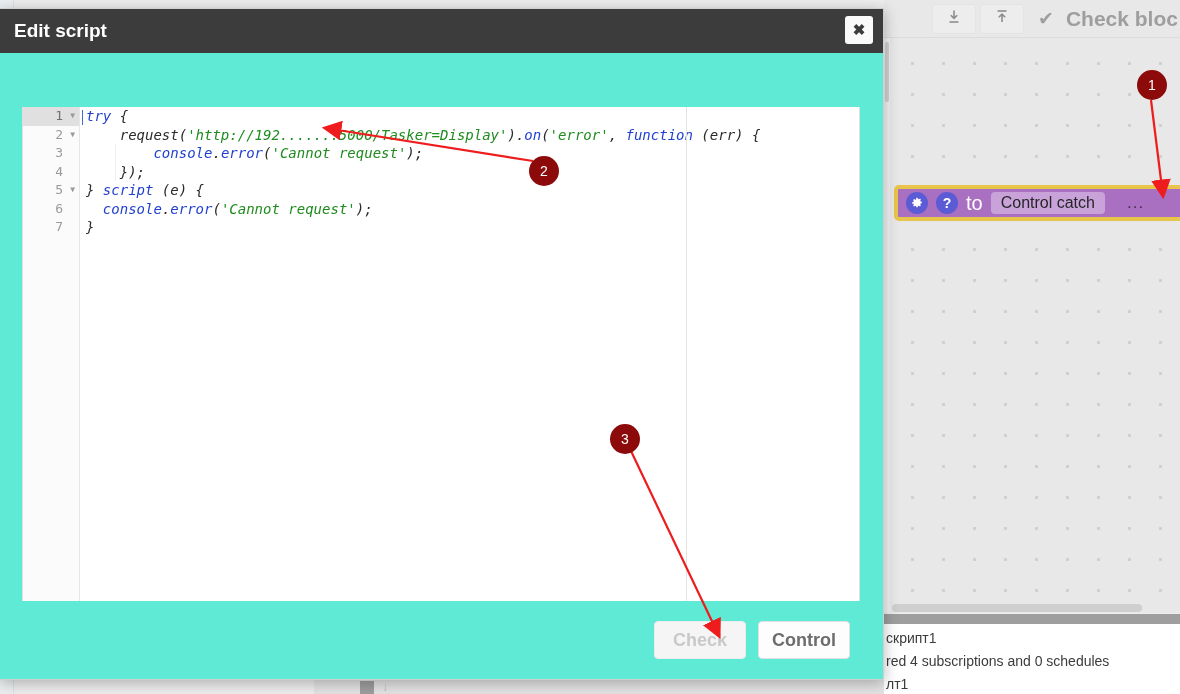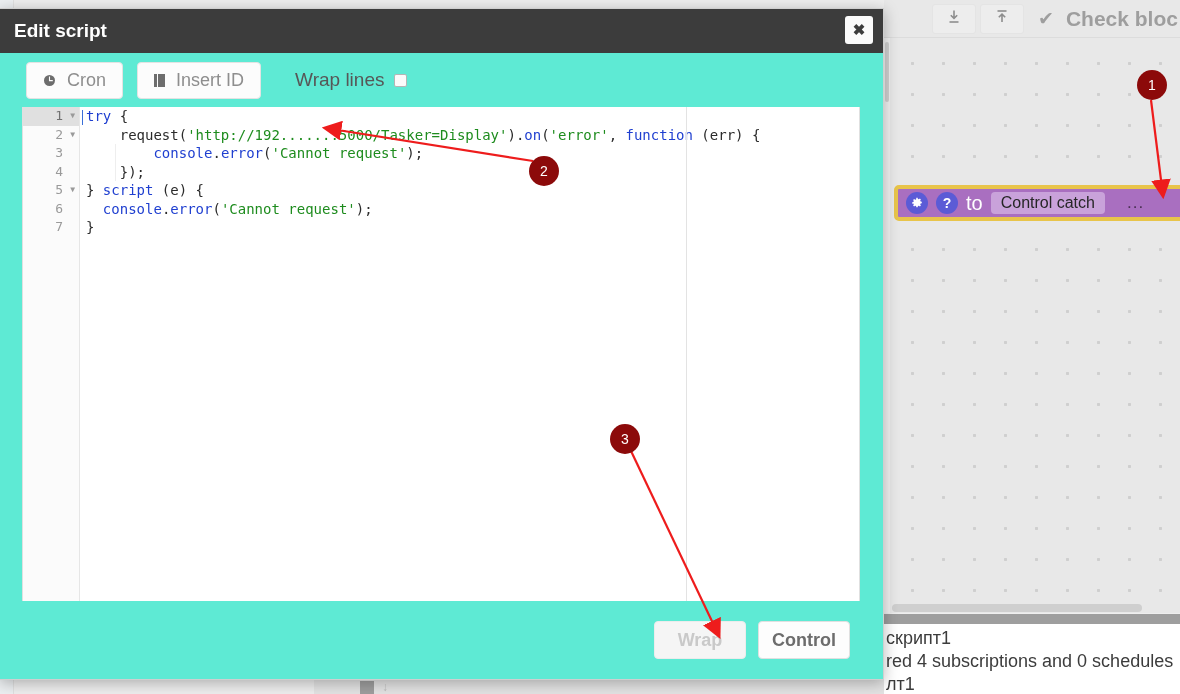--- a/index.html
+++ b/index.html
@@ -119,21 +119,21 @@
   .ws-divider {
     position: absolute; left: 884px; top: 614px; width: 296px; height: 10px;
     background: #9e9e9e;
   }
 
   .log-area {
     position: absolute; left: 884px; top: 624px; width: 296px; height: 70px;
     background: #ffffff; padding: 3px 0 0 0; overflow: hidden;
   }
   .log-line {
-    font-size: 18px; color: #3c3c3c; white-space: nowrap; line-height: 23px;
+    font-size: 14px; color: #3c3c3c; white-space: nowrap; line-height: 23px;
     padding-left: 2px;
   }
 
   
   .modal {
     position: absolute; left: 0; top: 8px; width: 884px; height: 672px;
     background: #5eead4;
     box-shadow: 0 3px 14px rgba(0,0,0,0.28);
     border: 1px solid #cfcfcf;
     border-left: none;
@@ -183,20 +183,21 @@
     padding-right: 4px; color: #9a9a9a; font-size: 13px;
     display: flex; align-items: center; justify-content: flex-end; gap: 4px;
   }
   .ed-gutter-line.active { background: #e0e0e0; color: #707070; }
   .fold { color: #9a9a9a; font-size: 8px; width: 8px; display: inline-block; }
   .fold.none { visibility: hidden; }
 
   .ed-code {
     position: absolute; left: 57px; top: 0; right: 0; height: 494px;
     padding-left: 6px;
+    font-style: italic;
   }
   .code-line { height: 18.5px; line-height: 18.5px; white-space: pre; }
   .ed-caret {
     position: absolute; left: 59px; top: 3px; width: 1px; height: 15px; background: #3a6fd8;
   }
   .ed-ruler {
     position: absolute; left: 663px; top: 0; width: 1px; height: 494px; background: #e3e3e3;
   }
   .ed-indent {
     position: absolute; left: 92px; top: 37px; width: 1px; height: 37px; background: #eeeeee;
@@ -304,44 +305,20 @@
     </div>
   </div>
 
   <div class="modal">
 
     <div class="modal-header">
       <div class="modal-title">Edit script</div>
       <div class="modal-close">✖</div>
     </div>
 
-    <div class="modal-toolbar">
-      <div class="tool-btn">
-        <span class="ic">
-          <svg width="13" height="13" viewBox="0 0 13 13" fill="currentColor">
-            <circle cx="6.5" cy="6.5" r="5.5"></circle>
-            <path d="M6.5 2.6v4h3.3" stroke="#fcfcfc" stroke-width="1.1" fill="none"></path>
-          </svg>
-        </span>
-        <span>Cron</span>
-      </div>
-      <div class="tool-btn">
-        <span class="ic">
-          <svg width="11" height="13" viewBox="0 0 11 13" fill="currentColor">
-            <rect x="0" y="0" width="3" height="13"></rect>
-            <rect x="4" y="0" width="7" height="13"></rect>
-          </svg>
-        </span>
-        <span>Insert ID</span>
-      </div>
-      <div class="wrap-lines">
-        <span>Wrap lines</span>
-        <span class="wrap-box"></span>
-      </div>
-    </div>
 
     <div class="editor">
       <div class="ed-gutter" id="gutter">
           <div class="ed-gutter-line active">
             <span>1</span>
             <span class="fold">▼</span>
           </div>
           <div class="ed-gutter-line">
             <span>2</span>
             <span class="fold">▼</span>
@@ -375,21 +352,21 @@
           <div class="code-line"><span class="tok-txt">} </span><span class="tok-key">script</span><span class="tok-txt"> (e) {</span></div>
           <div class="code-line"><span class="tok-txt">  </span><span class="tok-obj">console</span><span class="tok-txt">.</span><span class="tok-obj">error</span><span class="tok-txt">(</span><span class="tok-str">'Cannot request'</span><span class="tok-txt">);</span></div>
           <div class="code-line"><span class="tok-txt">}</span></div>
         </div>
       <div class="ed-caret"></div>
       <div class="ed-indent"></div>
       <div class="ed-ruler"></div>
     </div>
 
     <div class="modal-footer">
-      <div class="btn btn-save">Wrap</div>
+      <div class="btn btn-save">Check</div>
       <div class="btn btn-cancel">Control</div>
     </div>
   </div>
 
   <svg class="anno-svg">
     <defs>
       <marker id="ah" markerWidth="9" markerHeight="9" refX="7.5" refY="4.5" orient="auto">
         <path d="M0,0 L9,4.5 L0,9 z" fill="#ee1c1c"></path>
       </marker>
     </defs>

